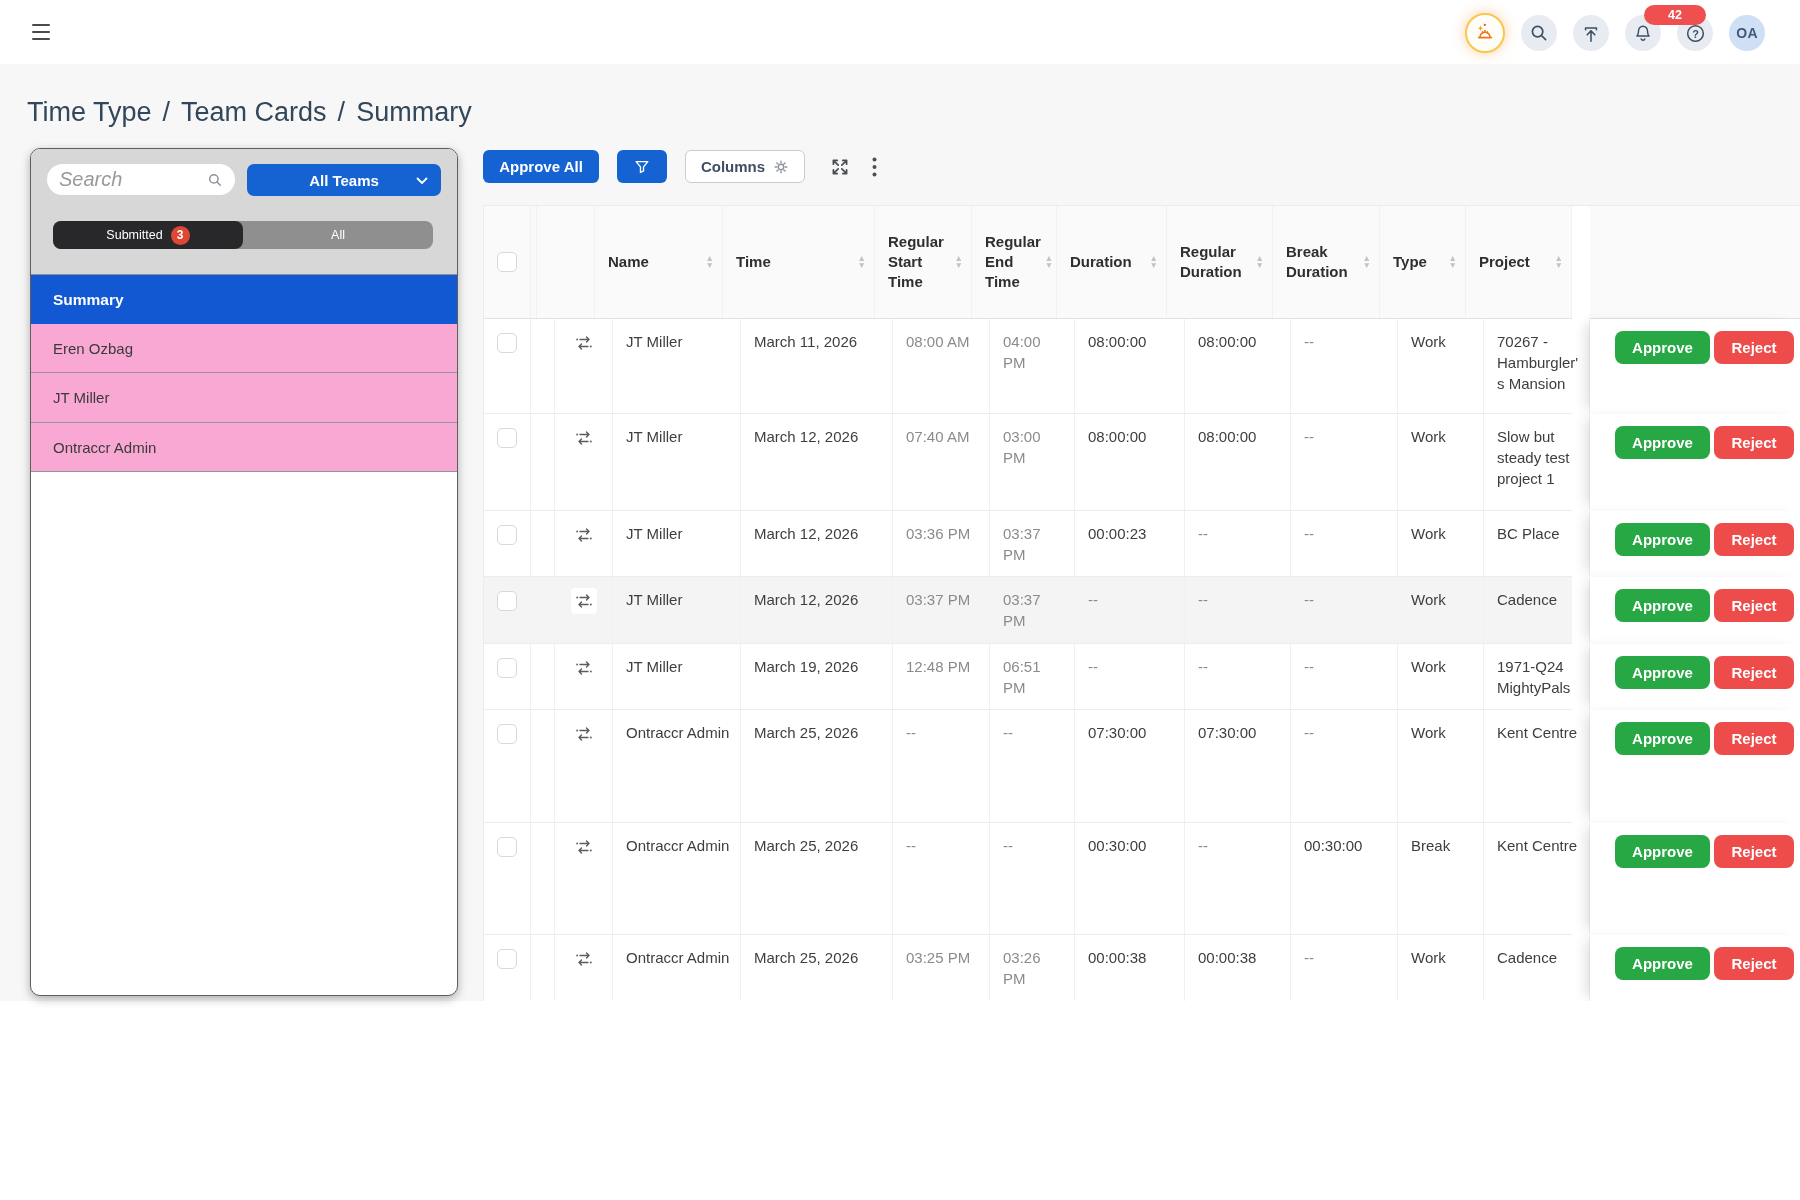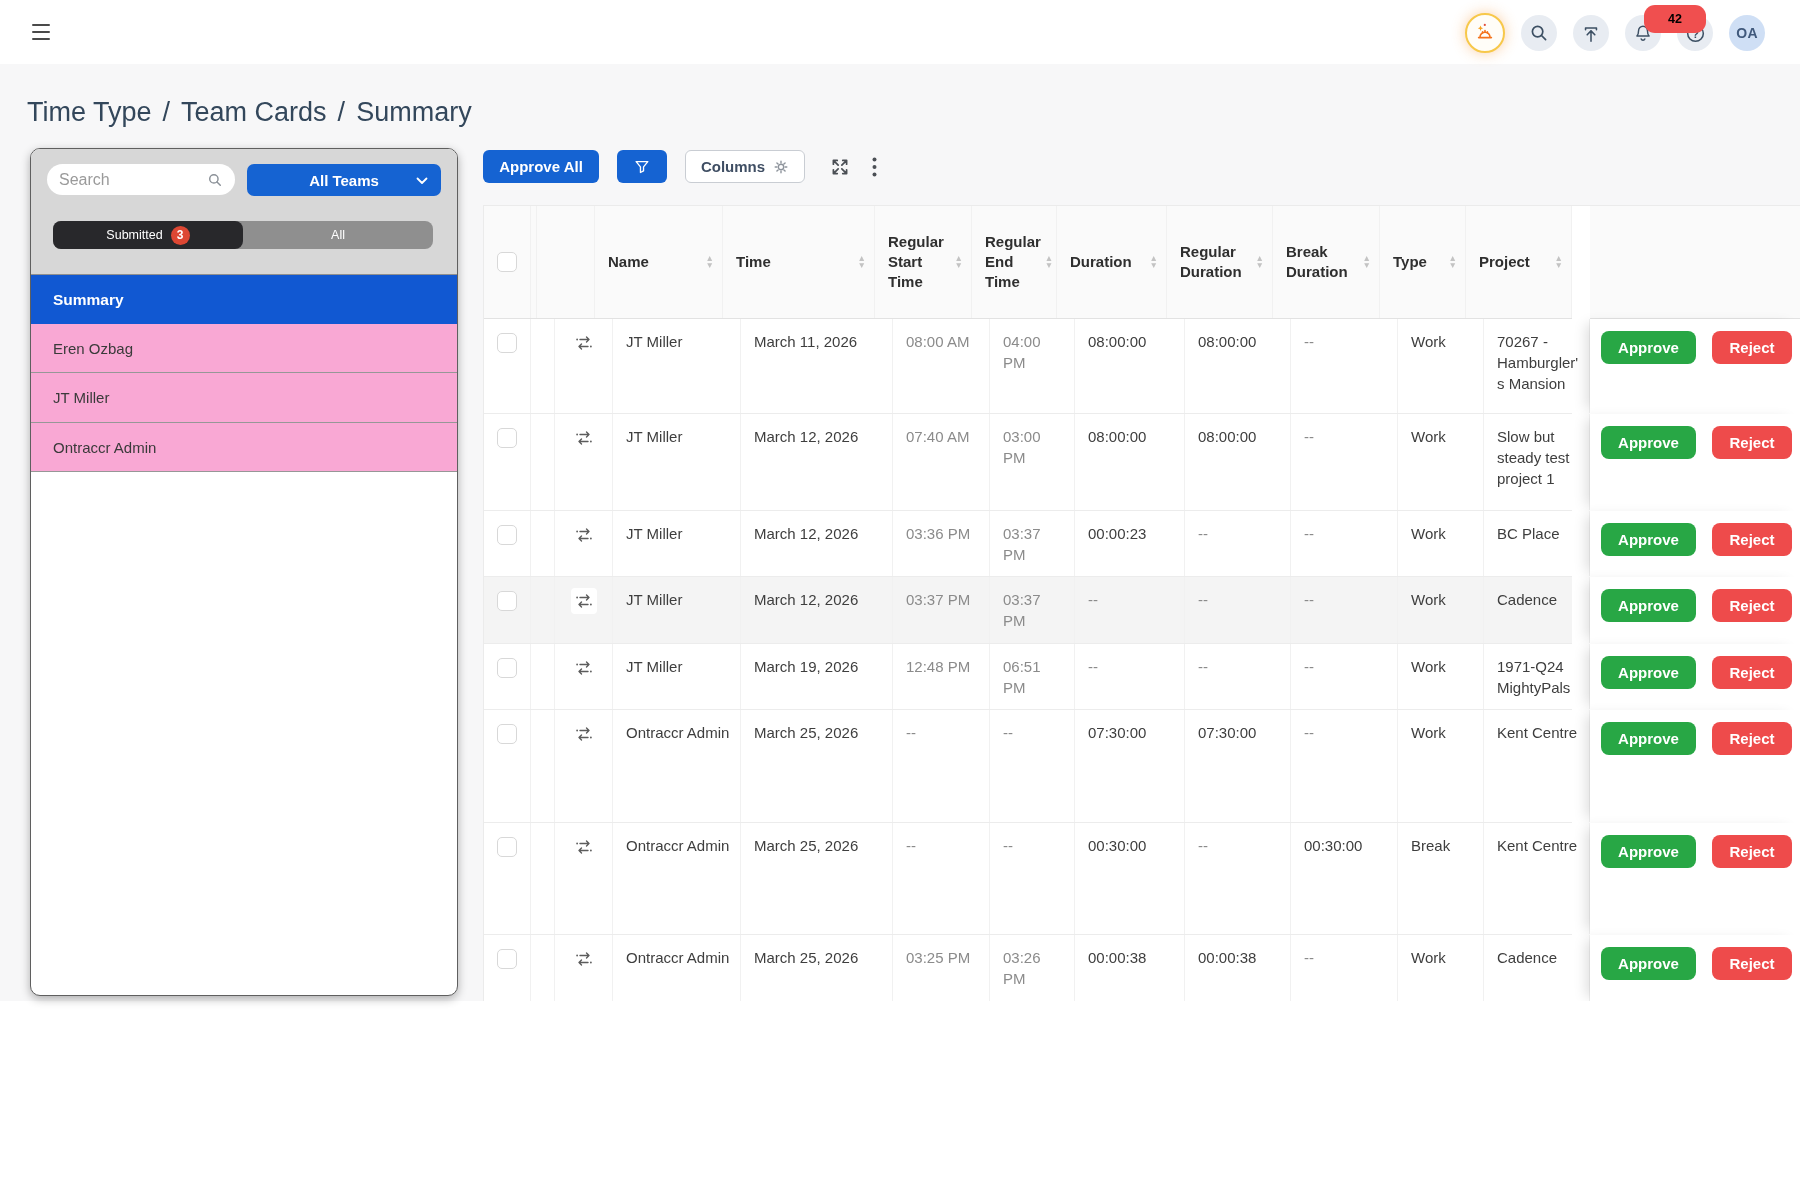--- a/index.html
+++ b/index.html
@@ -7,33 +7,33 @@
   .app { position:relative; width:1800px; height:1200px; overflow:hidden; background:#fff; }
 
   
   .topbar { position:absolute; top:0; left:0; right:0; height:64px; background:#fff; z-index:5; }
   .menu-btn { position:absolute; left:30px; top:22px; width:22px; height:20px; display:flex; flex-direction:column; justify-content:space-between; cursor:pointer; padding:2px 2px; }
   .menu-btn span { display:block; height:2px; background:#4a4a4a; border-radius:1px; }
   .top-icons { position:absolute; right:35px; top:13px; display:flex; align-items:center; gap:16px; }
   .icon-circle { width:36px; height:36px; border-radius:50%; background:#e8ecf2; display:flex; align-items:center; justify-content:center; position:relative; cursor:pointer; flex:0 0 auto; }
   .whatsnew { width:40px; height:40px; background:#fffdf8; border:2px solid #f7c84a; box-shadow:0 0 14px rgba(247,150,60,0.45); }
   .avatar { background:#cfdff5; color:#40597c; font-size:14px; font-weight:700; letter-spacing:0.3px; }
-  .nbadge { position:absolute; top:-10px; left:19px; min-width:30px; height:28px; border-radius:11px; background:#f04f4f; color:#000000; font-size:12.5px; font-weight:700; display:flex; align-items:center; justify-content:center; padding:0 24px; z-index:2; }
+  .nbadge { position:absolute; top:-10px; left:19px; min-width:30px; height:20px; border-radius:11px; background:#f04f4f; color:#ffffff; font-size:12.5px; font-weight:700; display:flex; align-items:center; justify-content:center; padding:0 24px; z-index:2; }
 
   
   .content { position:absolute; top:64px; left:0; right:0; height:937px; background:#f7f7f8; }
   .breadcrumb { position:absolute; left:27px; top:32px; font-size:27px; font-weight:500; color:#33475b; line-height:1.2; }
   .breadcrumb .sep { margin:0 11px; }
   .crumb { cursor:pointer; }
 
   
   .sidebar { position:absolute; left:30px; top:84px; width:428px; height:848px; background:#fff; border:1px solid #5f5f5f; border-radius:10px; box-shadow:0 3px 10px rgba(0,0,0,0.3); overflow:hidden; }
   .side-head { position:relative; height:126px; background:#d7d7d7; border-bottom:1px solid #8f8f8f; }
   .search-pill { position:absolute; left:16px; top:15px; width:188px; height:31px; background:#fff; border-radius:16px; display:flex; align-items:center; padding:0 12px; }
-  .search-pill input { border:none; outline:none; flex:1; min-width:0; font-size:16px; color:#333; background:transparent; font-family:inherit; }
+  .search-pill input { border:none; outline:none; flex:1; min-width:0; font-size:20px; color:#333; background:transparent; font-family:inherit;font-style:italic; }
   .search-pill input::placeholder { color:#9a9a9a; }
   .teams-btn { position:absolute; left:216px; top:15px; width:194px; height:32px; background:#1563d2; border-radius:7px; color:#fff; display:flex; align-items:center; justify-content:center; font-size:15px; font-weight:700; border:none; cursor:pointer; font-family:inherit; }
   .teams-btn svg { position:absolute; right:13px; top:13px; }
   .toggle { position:absolute; left:22px; top:72px; width:380px; height:28px; border-radius:8px; background:#8f8f8f; display:flex; }
   .seg { flex:1; display:flex; align-items:center; justify-content:center; color:#fff; font-size:12.5px; cursor:pointer; }
   .seg.active { background:#28282b; border-radius:8px; }
   .seg-badge { margin-left:8px; width:19px; height:19px; border-radius:50%; background:#dd4733; color:#fff; font-size:12px; font-weight:700; display:flex; align-items:center; justify-content:center; }
   .side-item { display:flex; align-items:center; padding-left:22px; font-size:15px; color:#3a3a3a; border-bottom:1px solid #979797; background:#f9a8d4; cursor:pointer; }
   .side-item.selected { background:#1158d2; color:#fff; font-weight:700; font-size:15.5px; border-bottom:none; }
 
@@ -59,21 +59,21 @@
   .td { padding:12px 10px 0 13px; font-size:15px; color:#3e3e3e; line-height:21px; }
   .td.muted { color:#8b8b8b; }
   .td.wrap { overflow-wrap:break-word; }
   .cb { width:20px; height:20px; border:1.5px solid #d8d8d8; border-radius:5px; background:#fff; cursor:pointer; }
   .td-check { padding:14px 0 0 13px; }
   .th-check { padding:0 0 0 13px; }
   .td-icon { padding:11px 0 0 16px; }
   .icon-chip { width:26px; height:26px; display:flex; align-items:center; justify-content:center; border-radius:4px; cursor:pointer; }
   .tr.hover .icon-chip { background:#fff; }
   .td.clipped { white-space:pre-line; padding-left:4px; color:#555; }
-  .actions { position:absolute; top:0; right:0; bottom:0; width:211px; background:#fff; box-shadow:-9px 0 12px -5px rgba(0,0,0,0.13); padding:12px 0 0 11px; display:flex; align-items:flex-start; gap:16px; }
+  .actions { position:absolute; top:0; right:0; bottom:0; width:211px; background:#fff; box-shadow:-9px 0 12px -5px rgba(0,0,0,0.13); padding:12px 0 0 25px; display:flex; align-items:flex-start; gap:4px; }
   .thead .actions { background:#fafafa; box-shadow:none; border-bottom:1px solid #e2e2e2; }
   .btn-approve { width:95px; height:33px; border-radius:8px; background:#28a745; color:#fff; font-size:15px; font-weight:700; border:none; cursor:pointer; font-family:inherit; }
   .btn-reject { width:80px; height:33px; border-radius:8px; background:#ee4b4b; color:#fff; font-size:15px; font-weight:700; border:none; cursor:pointer; font-family:inherit; }
 </style>
 </head>
 <body>
 
 <div class="app">
 
   <header class="topbar">

